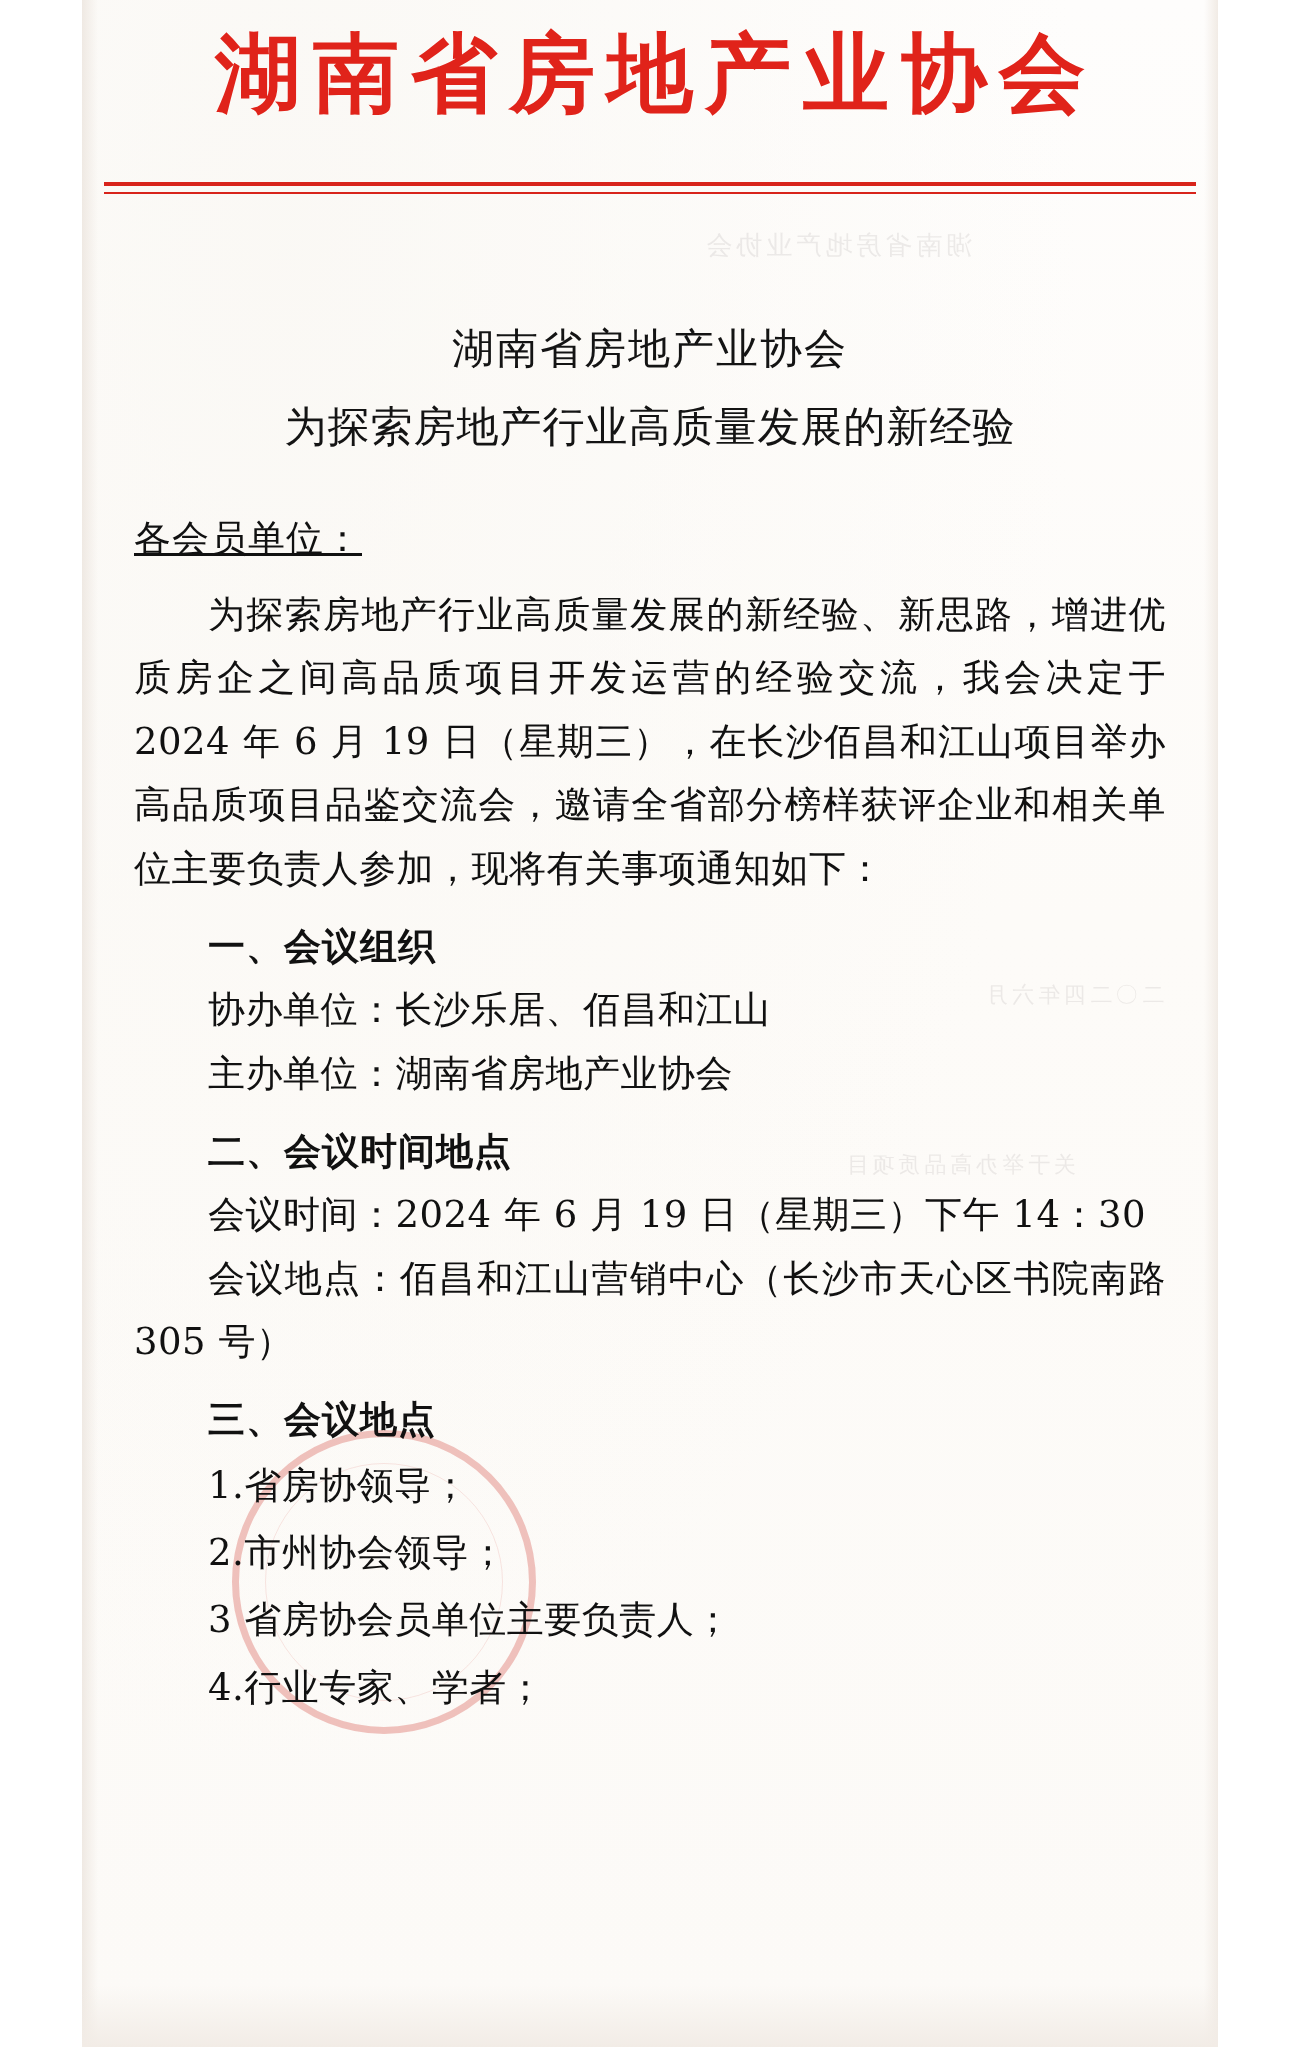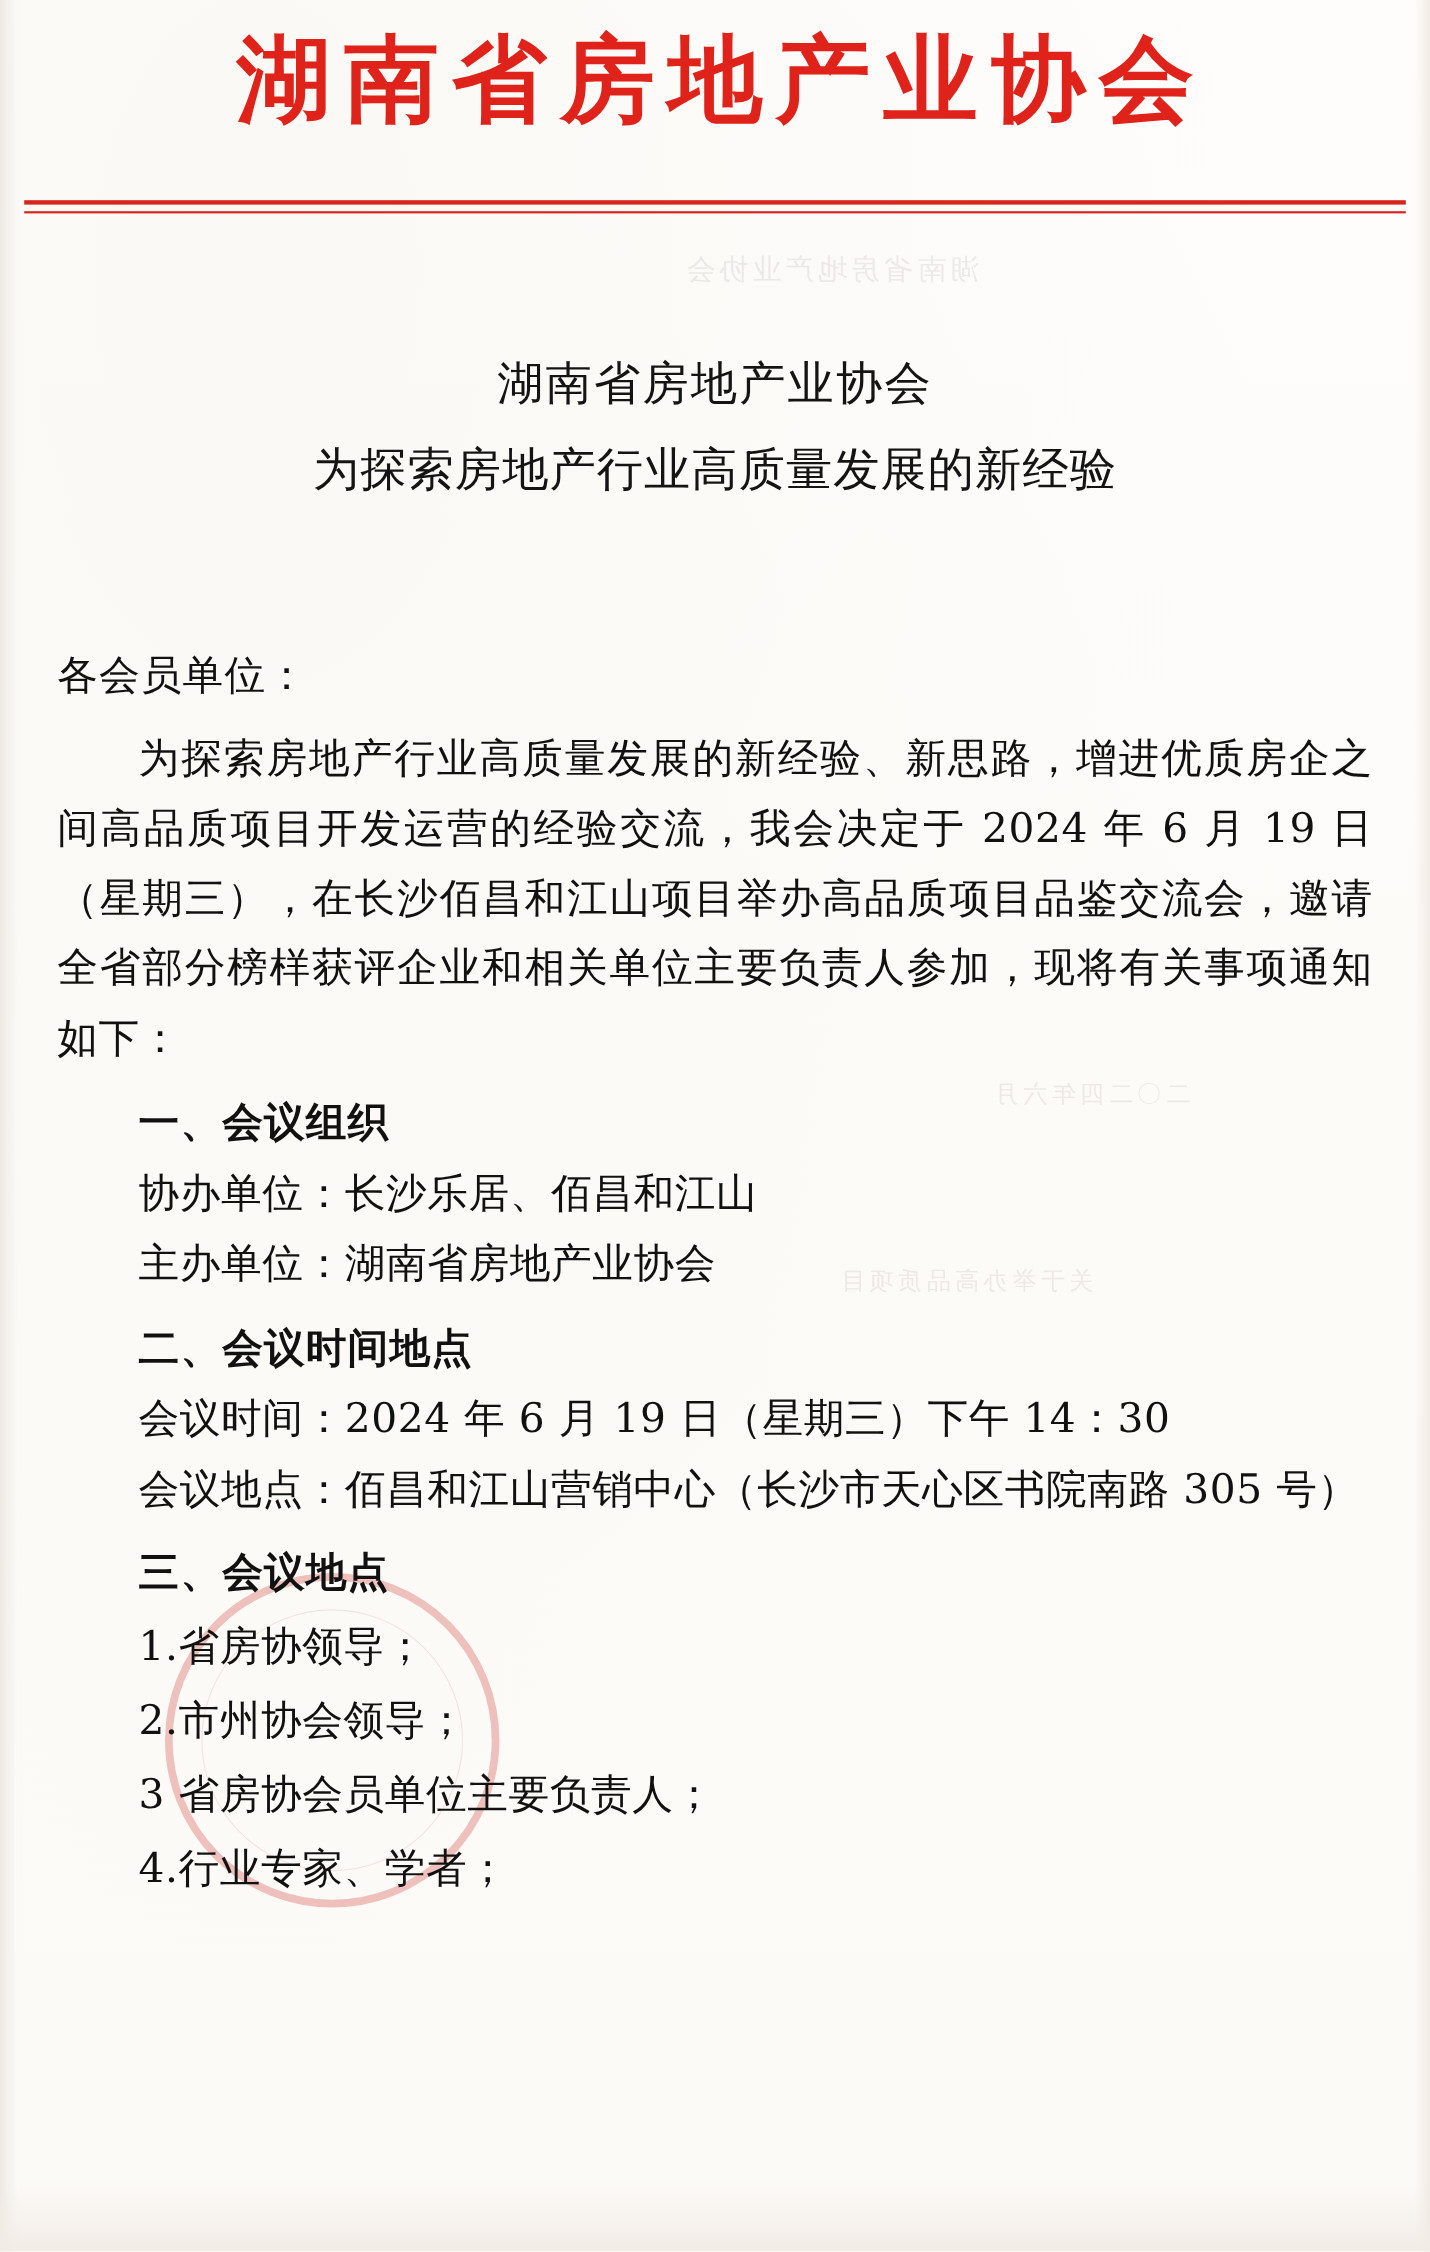--- a/index.html
+++ b/index.html
@@ -6,21 +6,21 @@
     margin: 0;
     padding: 0;
     background: #ffffff;
   }
   body {
     font-family: "DejaVu Serif", "Liberation Serif", serif;
     color: #111111;
   }
   .page {
     position: relative;
-    width: 1300px;
+    width: 1136px;
     height: 2047px;
     margin: 0 auto;
     background: #fdfcfa;
     overflow: hidden;
   }
   
   .paper-tint {
     position: absolute;
     inset: 0;
     background:
@@ -123,24 +123,25 @@
     text-align: center;
     font-size: 42px;
     line-height: 1.85;
     letter-spacing: 2px;
     color: #141414;
     font-family: "DejaVu Serif", "Liberation Serif", serif;
   }
   .doc-title .line2 { letter-spacing: 1px; }
 
   .salutation {
-    margin-top: 119px;
+    margin-top: 44px;
     font-size: 37px;
     line-height: 1.6;
     letter-spacing: 1px;
+    text-decoration: underline;
   }
   p.para {
     margin: 14px 0 0 0;
     font-size: 37px;
     line-height: 1.72;
     letter-spacing: 0.5px;
     text-align: justify;
     text-justify: inter-ideograph;
   }
   p.para.indent { text-indent: 2em; }

